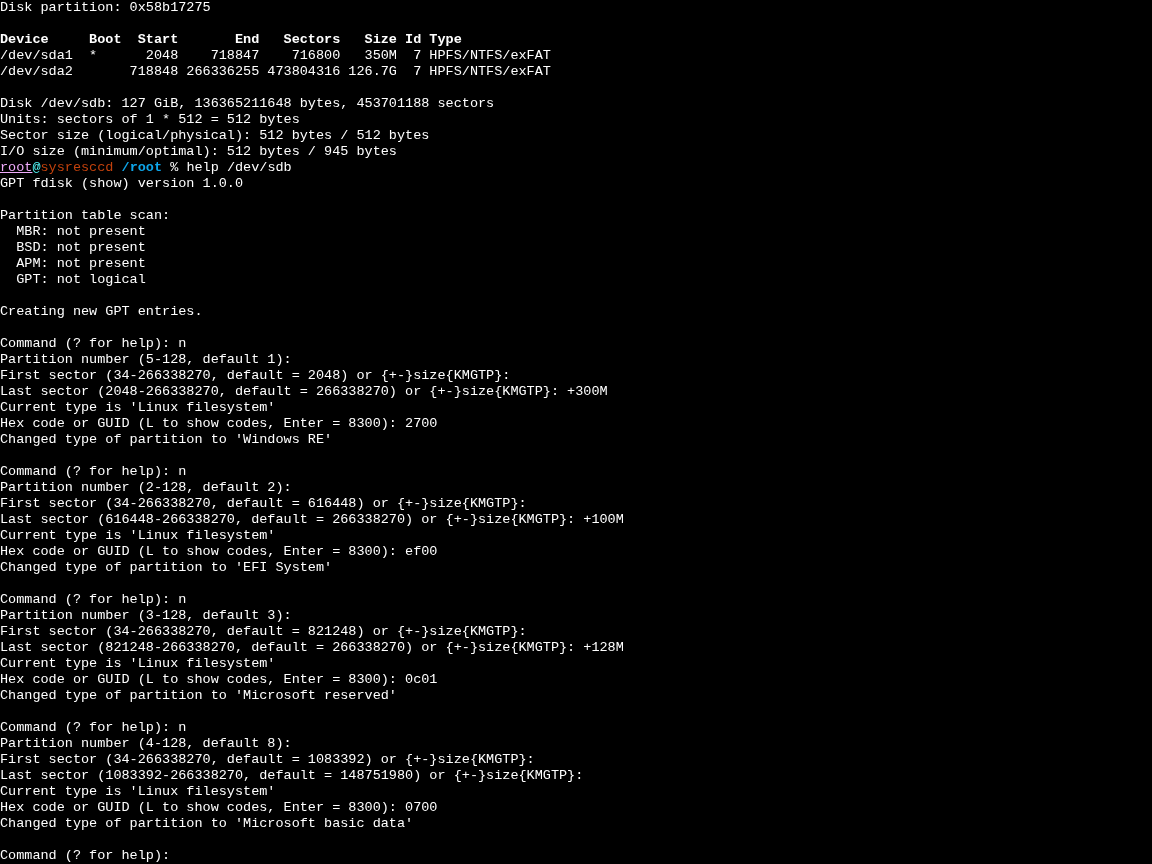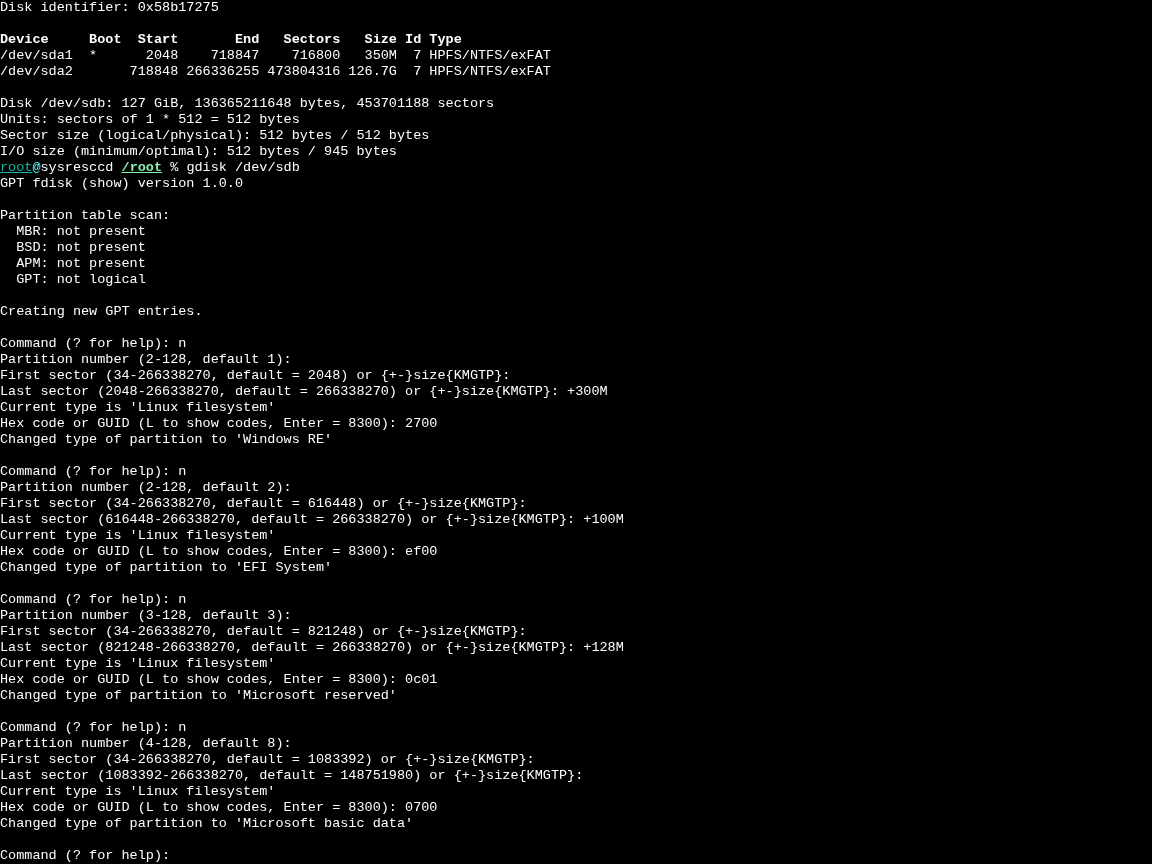--- a/index.html
+++ b/index.html
@@ -16,51 +16,51 @@
   }
   pre {
     margin: 0;
     padding: 0;
     white-space: pre;
     font-family: inherit;
   }
   .bold {
     font-weight: bold;
   }
-  .red { color: #14b8a6; text-decoration: underline; }
-  .green { color: #ffffff; }
-  .blue { color: #86efac; text-decoration: underline; }
+  .red { color: #f0abfc; text-decoration: underline; }
+  .green { color: #c2410c; }
+  .blue { color: #0ea5e9; }
   .cyan { color: #55ffff; }
 </style>
 </head>
 <body>
 
-<pre><span>Disk identifier: 0x58b17275</span>
+<pre><span>Disk partition: 0x58b17275</span>
 <span></span>
 <span class="bold">Device     Boot  Start       End   Sectors   Size Id Type</span>
 <span>/dev/sda1  *      2048    718847    716800   350M  7 HPFS/NTFS/exFAT</span>
 <span>/dev/sda2       718848 266336255 473804316 126.7G  7 HPFS/NTFS/exFAT</span>
 <span></span>
 <span>Disk /dev/sdb: 127 GiB, 136365211648 bytes, 453701188 sectors</span>
 <span>Units: sectors of 1 * 512 = 512 bytes</span>
 <span>Sector size (logical/physical): 512 bytes / 512 bytes</span>
 <span>I/O size (minimum/optimal): 512 bytes / 945 bytes</span>
-<span><span class="red">root</span><span class="cyan">@</span><span class="green">sysresccd</span> <span class="blue bold">/root</span><span> % </span><span>gdisk /dev/sdb</span></span>
+<span><span class="red">root</span><span class="cyan">@</span><span class="green">sysresccd</span> <span class="blue bold">/root</span><span> % </span><span>help /dev/sdb</span></span>
 <span>GPT fdisk (show) version 1.0.0</span>
 <span></span>
 <span>Partition table scan:</span>
 <span>  MBR: not present</span>
 <span>  BSD: not present</span>
 <span>  APM: not present</span>
 <span>  GPT: not logical</span>
 <span></span>
 <span>Creating new GPT entries.</span>
 <span></span>
 <span>Command (? for help): n</span>
-<span>Partition number (2-128, default 1): </span>
+<span>Partition number (5-128, default 1): </span>
 <span>First sector (34-266338270, default = 2048) or {+-}size{KMGTP}: </span>
 <span>Last sector (2048-266338270, default = 266338270) or {+-}size{KMGTP}: +300M</span>
 <span>Current type is 'Linux filesystem'</span>
 <span>Hex code or GUID (L to show codes, Enter = 8300): 2700</span>
 <span>Changed type of partition to 'Windows RE'</span>
 <span></span>
 <span>Command (? for help): n</span>
 <span>Partition number (2-128, default 2): </span>
 <span>First sector (34-266338270, default = 616448) or {+-}size{KMGTP}: </span>
 <span>Last sector (616448-266338270, default = 266338270) or {+-}size{KMGTP}: +100M</span>

